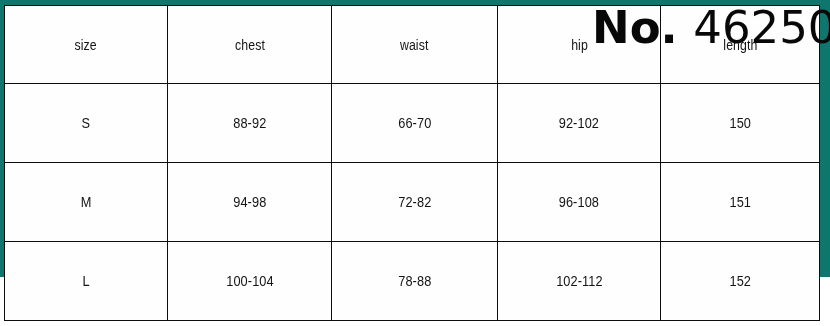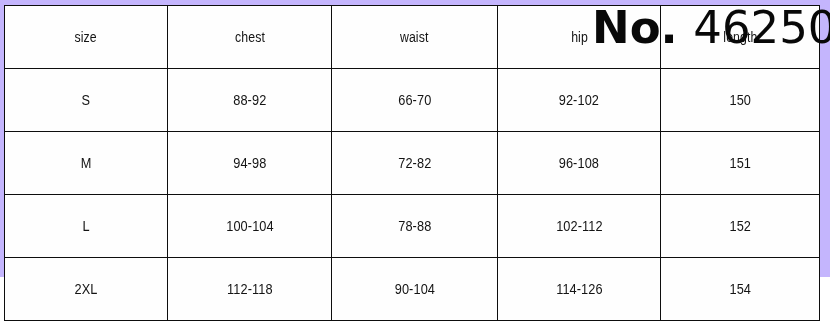--- a/index.html
+++ b/index.html
@@ -11,21 +11,21 @@
     width: 830px;
     height: 326px;
     overflow: hidden;
     font-family: "Liberation Sans", sans-serif;
   }
 
   #page-root {
     position: relative;
     width: 830px;
     height: 277px;
-    background: #c4b5fd;
+    background: #0f766e;
   }
 
   
   #size-chart {
     position: absolute;
     left: 4px;
     top: 5px;
     width: 815px;
     height: 316px;
     border-collapse: collapse;
@@ -171,37 +171,20 @@
         </td>
         <td>
           <span class="cell-text">102-112</span>
         </td>
         <td>
           <span class="cell-text">152</span>
         </td>
       </tr>
 
 
-      <tr class="data-row">
-        <td>
-          <span class="cell-text">2XL</span>
-        </td>
-        <td>
-          <span class="cell-text">112-118</span>
-        </td>
-        <td>
-          <span class="cell-text">90-104</span>
-        </td>
-        <td>
-          <span class="cell-text">114-126</span>
-        </td>
-        <td>
-          <span class="cell-text">154</span>
-        </td>
-      </tr>
     </tbody>
   </table>
 
   <div id="order-number-watermark">
     <span class="wm-prefix">No. </span><span class="wm-number">4625052</span>
   </div>
 
 </div>
 
 </body></html>

